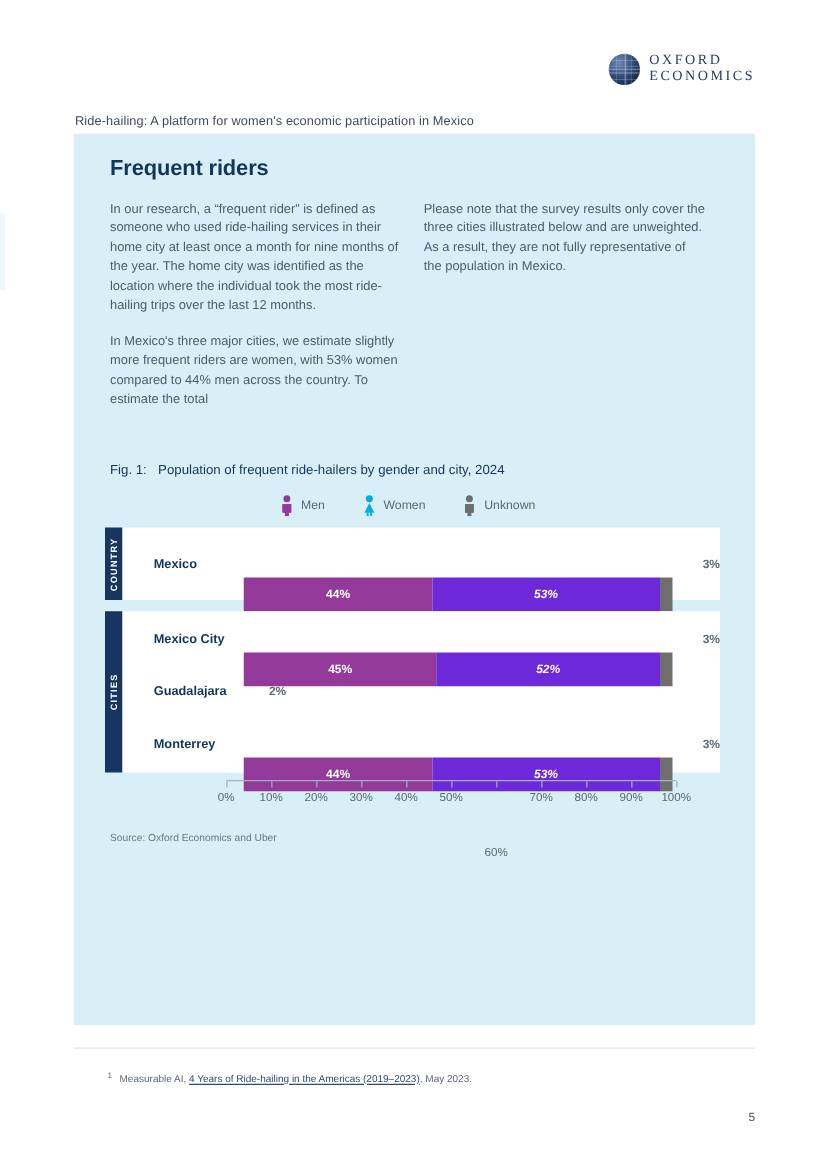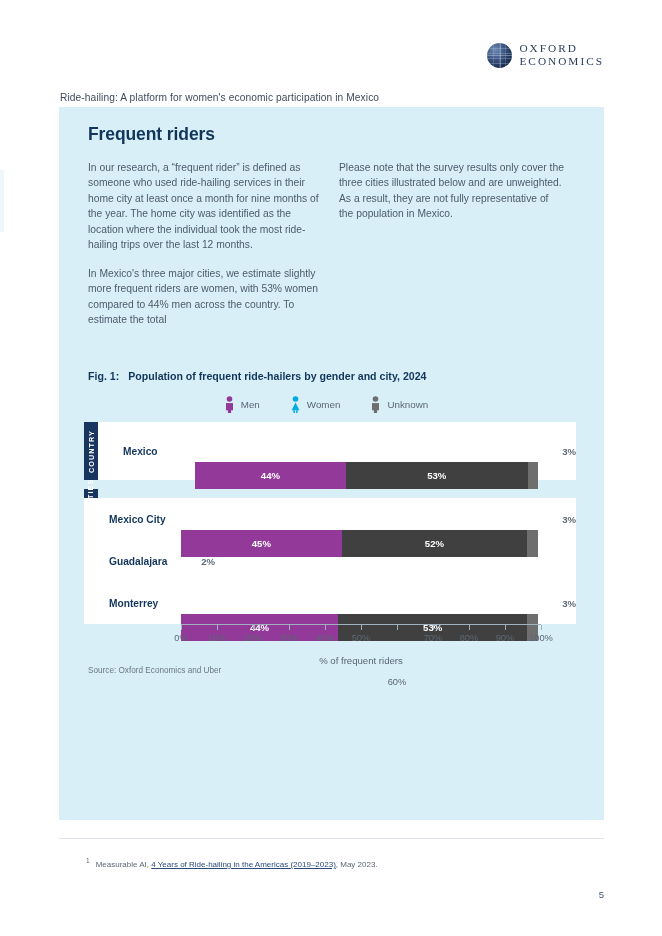--- a/index.html
+++ b/index.html
@@ -103,21 +103,21 @@
   }
   .col.left  { left: 88px;  top: 160px; width: 240px; }
   .col.right { left: 339px; top: 160px; width: 225px; }
   .col p + p { margin-top: 13px; }
 
   
   .fig-title {
     position: absolute;
     left: 88px; top: 370px;
     font-size: 10.6px;
-    font-weight: bold;
+    font-weight: normal;
     color: #12355b;
     white-space: nowrap;
   }
   .fig-title .lbl { margin-right: 9px; }
 
   .legend {
     position: absolute;
     left: 88px; top: 396px;
     width: 476px;
     display: flex;
@@ -129,21 +129,21 @@
   .legend-item span.txt { font-size: 9.8px; color: #5b6775; }
   .person { width: 11px; height: 17px; display:block; }
 
   
   .chart-block {
     position: absolute;
     display: flex;
     border-radius: 13px;
   }
   .chart-block.country { left: 84px; top: 422px;  width: 492px; height: 58px; }
-  .chart-block.cities  { left: 84px; top: 489px;  width: 492px; height: 129px; flex-direction: column; }
+  .chart-block.cities  { left: 84px; top: 489px;  width: 492px; height: 129px; }
 
   .vtab {
     width: 14px;
     background: #17355f;
     flex: none;
     display: flex;
     align-items: center;
     justify-content: center;
   }
   .vtab span {
@@ -186,21 +186,21 @@
     height: 100%;
     display: flex;
     align-items: center;
     justify-content: center;
     font-size: 9.6px;
     font-weight: bold;
     color: #ffffff;
     margin-top: 24px;
   }
   .seg.men     { background: #93399a; }
-  .seg.women   { background: #404040; }
+  .seg.women   { background: #6d28d9; font-style: italic; }
   .seg.unknown { background: #6e6e6e; }
   .out-label {
     width: 34px;
     text-align: right;
     font-size: 9.6px;
     font-weight: bold;
     color: #5e6975;
     flex: none;
   }
 
@@ -409,21 +409,20 @@
         <span style="left: 30%;">30%</span>
         <span style="left: 40%;">40%</span>
         <span style="left: 50%;">50%</span>
         <span style="left: 60%; margin-top: 44px;">60%</span>
         <span style="left: 70%;">70%</span>
         <span style="left: 80%;">80%</span>
         <span style="left: 90%;">90%</span>
         <span style="left: 100%;">100%</span>
       </div>
   </div>
-  <div class="axis-title">% of frequent riders</div>
 
   <div class="source">Source: Oxford Economics and Uber</div>
 
   <div class="footnote-rule"></div>
   <div class="footnote">
     <span class="sup">1</span><span>Measurable AI,</span>
     <a class="link" href="#">4 Years of Ride-hailing in the Americas (2019–2023)</a><span>, May 2023.</span>
   </div>
   <div class="page-num">5</div>
 

